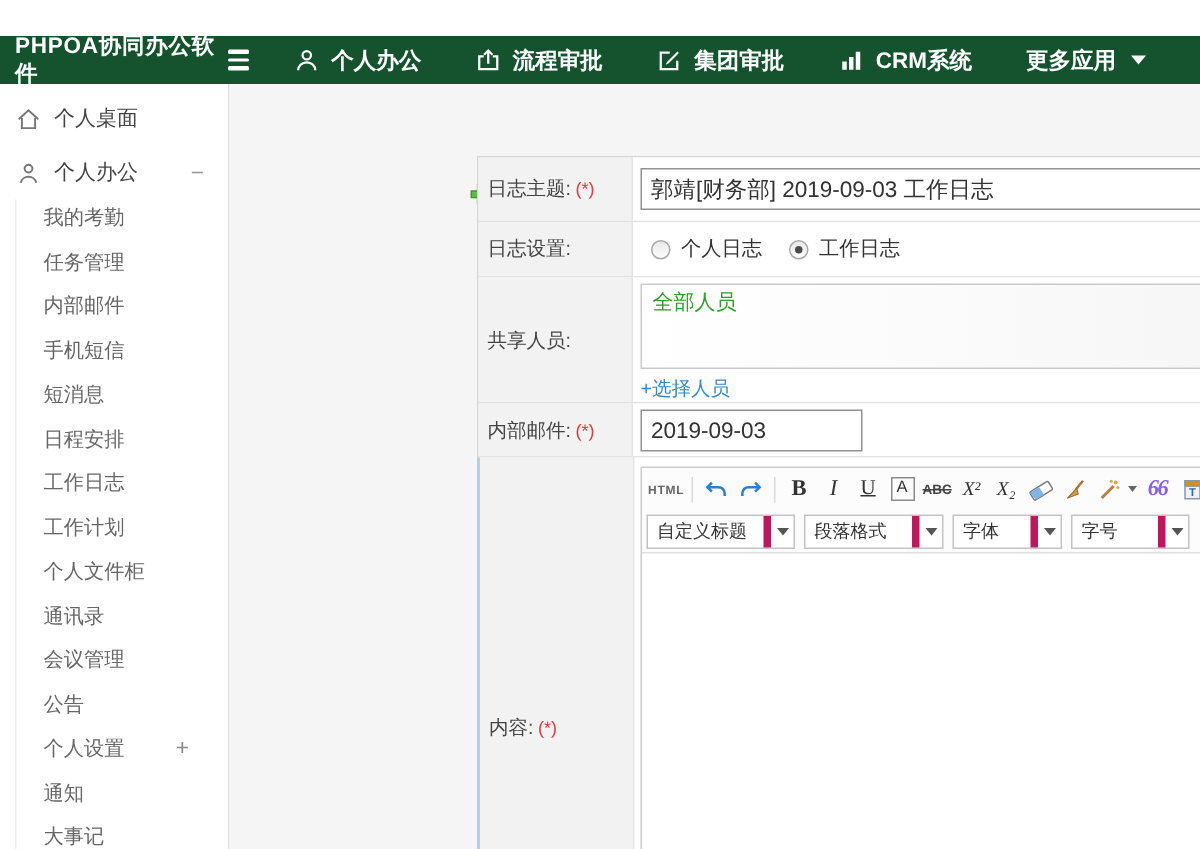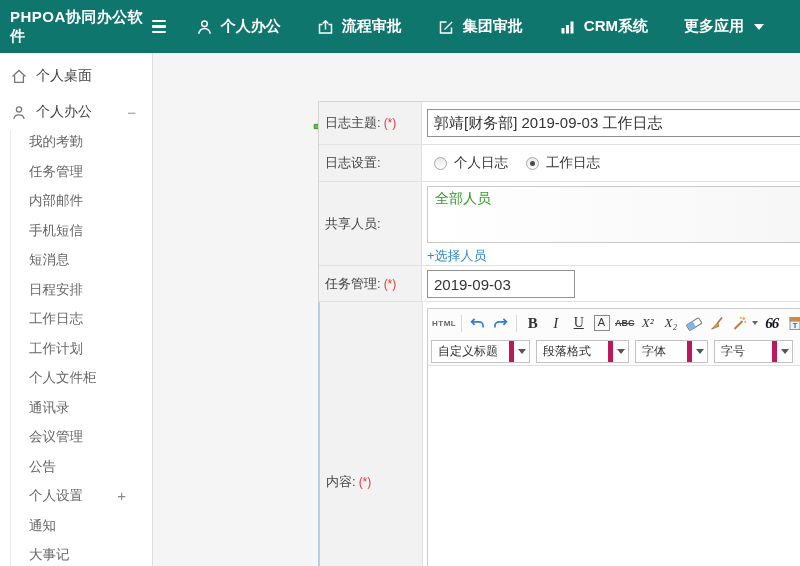--- a/index.html
+++ b/index.html
@@ -1,20 +1,20 @@
 <!DOCTYPE html>
 <html><head>
 <meta charset="utf-8">
 <style>
   * { box-sizing: border-box; margin: 0; padding: 0; }
   html, body { width: 800px; height: 566px; overflow: hidden;
     font-family: "Liberation Sans", "DejaVu Sans", sans-serif; background: #fff; }
 
   
-  .topbar { height: 53px; background: #0f766e; display: flex; align-items: center; color: #fff; }
+  .topbar { height: 32px; background: #14532d; display: flex; align-items: center; color: #fff; margin-top: 24px; }
   .brand { font-size: 15px; font-weight: bold; padding-left: 10px; width: 212px; letter-spacing: .5px; }
   .hamburger { width: 20px; margin-right: 30px; cursor: pointer; }
   .hamburger i { display: block; height: 2.5px; background: #fff; margin: 3px 0; border-radius: 1px; }
   .nav { display: flex; align-items: center; }
   .nav-item { display: flex; align-items: center; gap: 8px; font-size: 15px; font-weight: bold;
     margin-right: 36px; cursor: pointer; white-space: nowrap; }
   .caret-down { width: 0; height: 0; border-left: 5px solid transparent; border-right: 5px solid transparent;
     border-top: 6px solid #fff; margin-left: 2px; }
 
   
@@ -82,21 +82,21 @@
     font-size: 13px; color: #333; margin: 0 1px; cursor: pointer; flex: none; }
   .tb-sep { width: 1px; height: 17px; background: #d9d9d9; margin: 0 4px; flex: none; }
   .b-html { font-size: 8px; font-weight: bold; color: #666; letter-spacing: .5px; }
   .b-bold { font-family: "Liberation Serif", serif; font-weight: bold; font-size: 15px; }
   .b-italic { font-family: "Liberation Serif", serif; font-style: italic; font-size: 15px; }
   .b-under { font-family: "Liberation Serif", serif; font-size: 14px; text-decoration: underline; }
   .b-fontbox { border: 1px solid #8a8a8a; font-size: 11px; padding: 0 3px; height: 16px; min-width: 16px; }
   .b-strike { font-size: 9px; font-weight: bold; text-decoration: line-through; color: #444; }
   .b-supsub { font-family: "Liberation Serif", serif; font-style: italic; font-size: 13px; }
   .b-quote { font-family: "Liberation Serif", serif; font-weight: bold; font-style: italic;
-    font-size: 15px; color: #0f172a; letter-spacing: -1px; }
+    font-size: 15px; color: #8b5cf6; letter-spacing: -1px; }
   .mini-caret { width: 0; height: 0; border-left: 3.5px solid transparent; border-right: 3.5px solid transparent;
     border-top: 4px solid #666; margin: 0 2px 0 1px; }
 
   .dd { display: inline-flex; align-items: center; height: 23px; border: 1px solid #c2c2c2;
     background: #fff; margin-right: 6px; font-size: 12px; color: #333; flex: none; cursor: pointer; }
   .dd-label { padding: 0 6px; border-right: 5px solid #be185d; height: 100%; display: flex; align-items: center; }
   .dd-caret { width: 15px; display: flex; justify-content: center; align-items: center; }
   .dd-caret i { width: 0; height: 0; border-left: 4px solid transparent; border-right: 4px solid transparent;
     border-top: 5px solid #555; }
   .dd1 .dd-label { width: 82px; } .dd2 .dd-label { width: 76px; }
@@ -271,21 +271,21 @@
           <span>共享人员:</span>
         </div>
         <div class="fvalue">
           <div class="share-box">全部人员</div>
           <span class="share-link">+选择人员</span>
         </div>
       </div>
 
       <div class="frow row-date">
         <div class="flabel">
-          <span>任务管理:</span>
+          <span>内部邮件:</span>
           <span class="req">(*)</span>
         </div>
         <div class="fvalue">
           <input class="text-input date-input" value="2019-09-03" style="">
         </div>
       </div>
 
       <div class="frow row-content">
         <div class="flabel">
           <span>内容:</span>

